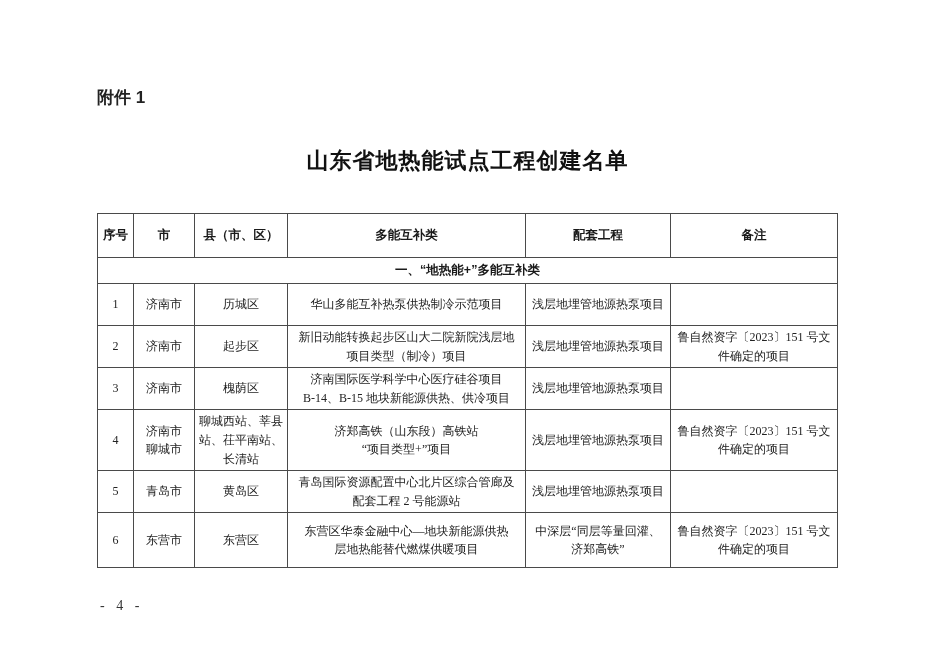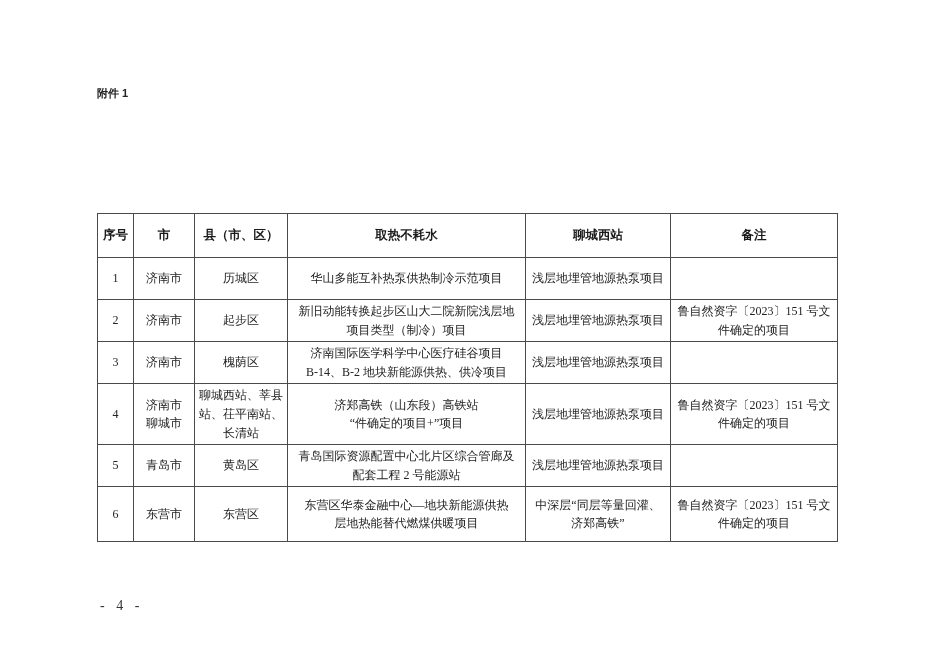--- a/index.html
+++ b/index.html
@@ -15,21 +15,21 @@
     color: #1f1f1f;
     font-family: "Liberation Serif", "DejaVu Serif", serif;
     overflow: hidden;
   }
   .attachment {
     position: absolute;
     left: 97px;
     top: 86px;
     font-family: "Liberation Sans", "DejaVu Sans", sans-serif;
     font-weight: bold;
-    font-size: 11px;
+    font-size: 17px;
     color: #222;
   }
   .doc-title {
     position: absolute;
     left: 97px;
     top: 146px;
     width: 741px;
     text-align: center;
     font-family: "Liberation Sans", "DejaVu Sans", sans-serif;
     font-weight: bold;
@@ -82,41 +82,45 @@
     color: #333;
   }
 </style>
 </head>
 <body>
 
 <div class="page">
 
   <div class="attachment">附件 1</div>
 
+  <div class="doc-title">山东省地热能试点工程创建名单</div>
 
   <table class="projects">
     <colgroup>
       <col style="width:36px">
       <col style="width:61px">
       <col style="width:93px">
       <col style="width:238px">
       <col style="width:145px">
       <col style="width:167px">
     </colgroup>
     <thead>
       <tr style="height:44px">
         <th>序号</th>
         <th>市</th>
         <th>县（市、区）</th>
-        <th>取热不耗水</th>
-        <th>聊城西站</th>
+        <th>多能互补类</th>
+        <th>配套工程</th>
         <th>备注</th>
       </tr>
     </thead>
     <tbody>
+      <tr class="section-row" style="height:26px">
+        <td colspan="6">一、“地热能+”多能互补类</td>
+      </tr>
       <tr style="height:42px">
         <td>1</td>
         <td>济南市</td>
         <td>历城区</td>
         <td>华山多能互补热泵供热制冷示范项目</td>
         <td>浅层地埋管地源热泵项目</td>
         <td></td>
       </tr>
       <tr style="height:42px">
         <td>2</td>
@@ -126,33 +130,33 @@
 项目类型（制冷）项目</td>
         <td>浅层地埋管地源热泵项目</td>
         <td>鲁自然资字〔2023〕151 号文
 件确定的项目</td>
       </tr>
       <tr style="height:41px">
         <td>3</td>
         <td>济南市</td>
         <td>槐荫区</td>
         <td>济南国际医学科学中心医疗硅谷项目
-B-14、B-2 地块新能源供热、供冷项目</td>
+B-14、B-15 地块新能源供热、供冷项目</td>
         <td>浅层地埋管地源热泵项目</td>
         <td></td>
       </tr>
       <tr style="height:55px">
         <td>4</td>
         <td>济南市
 聊城市</td>
         <td>聊城西站、莘县
 站、茌平南站、
 长清站</td>
         <td>济郑高铁（山东段）高铁站
-“件确定的项目+”项目</td>
+“项目类型+”项目</td>
         <td>浅层地埋管地源热泵项目</td>
         <td>鲁自然资字〔2023〕151 号文
 件确定的项目</td>
       </tr>
       <tr style="height:42px">
         <td>5</td>
         <td>青岛市</td>
         <td>黄岛区</td>
         <td>青岛国际资源配置中心北片区综合管廊及
 配套工程 2 号能源站</td>

